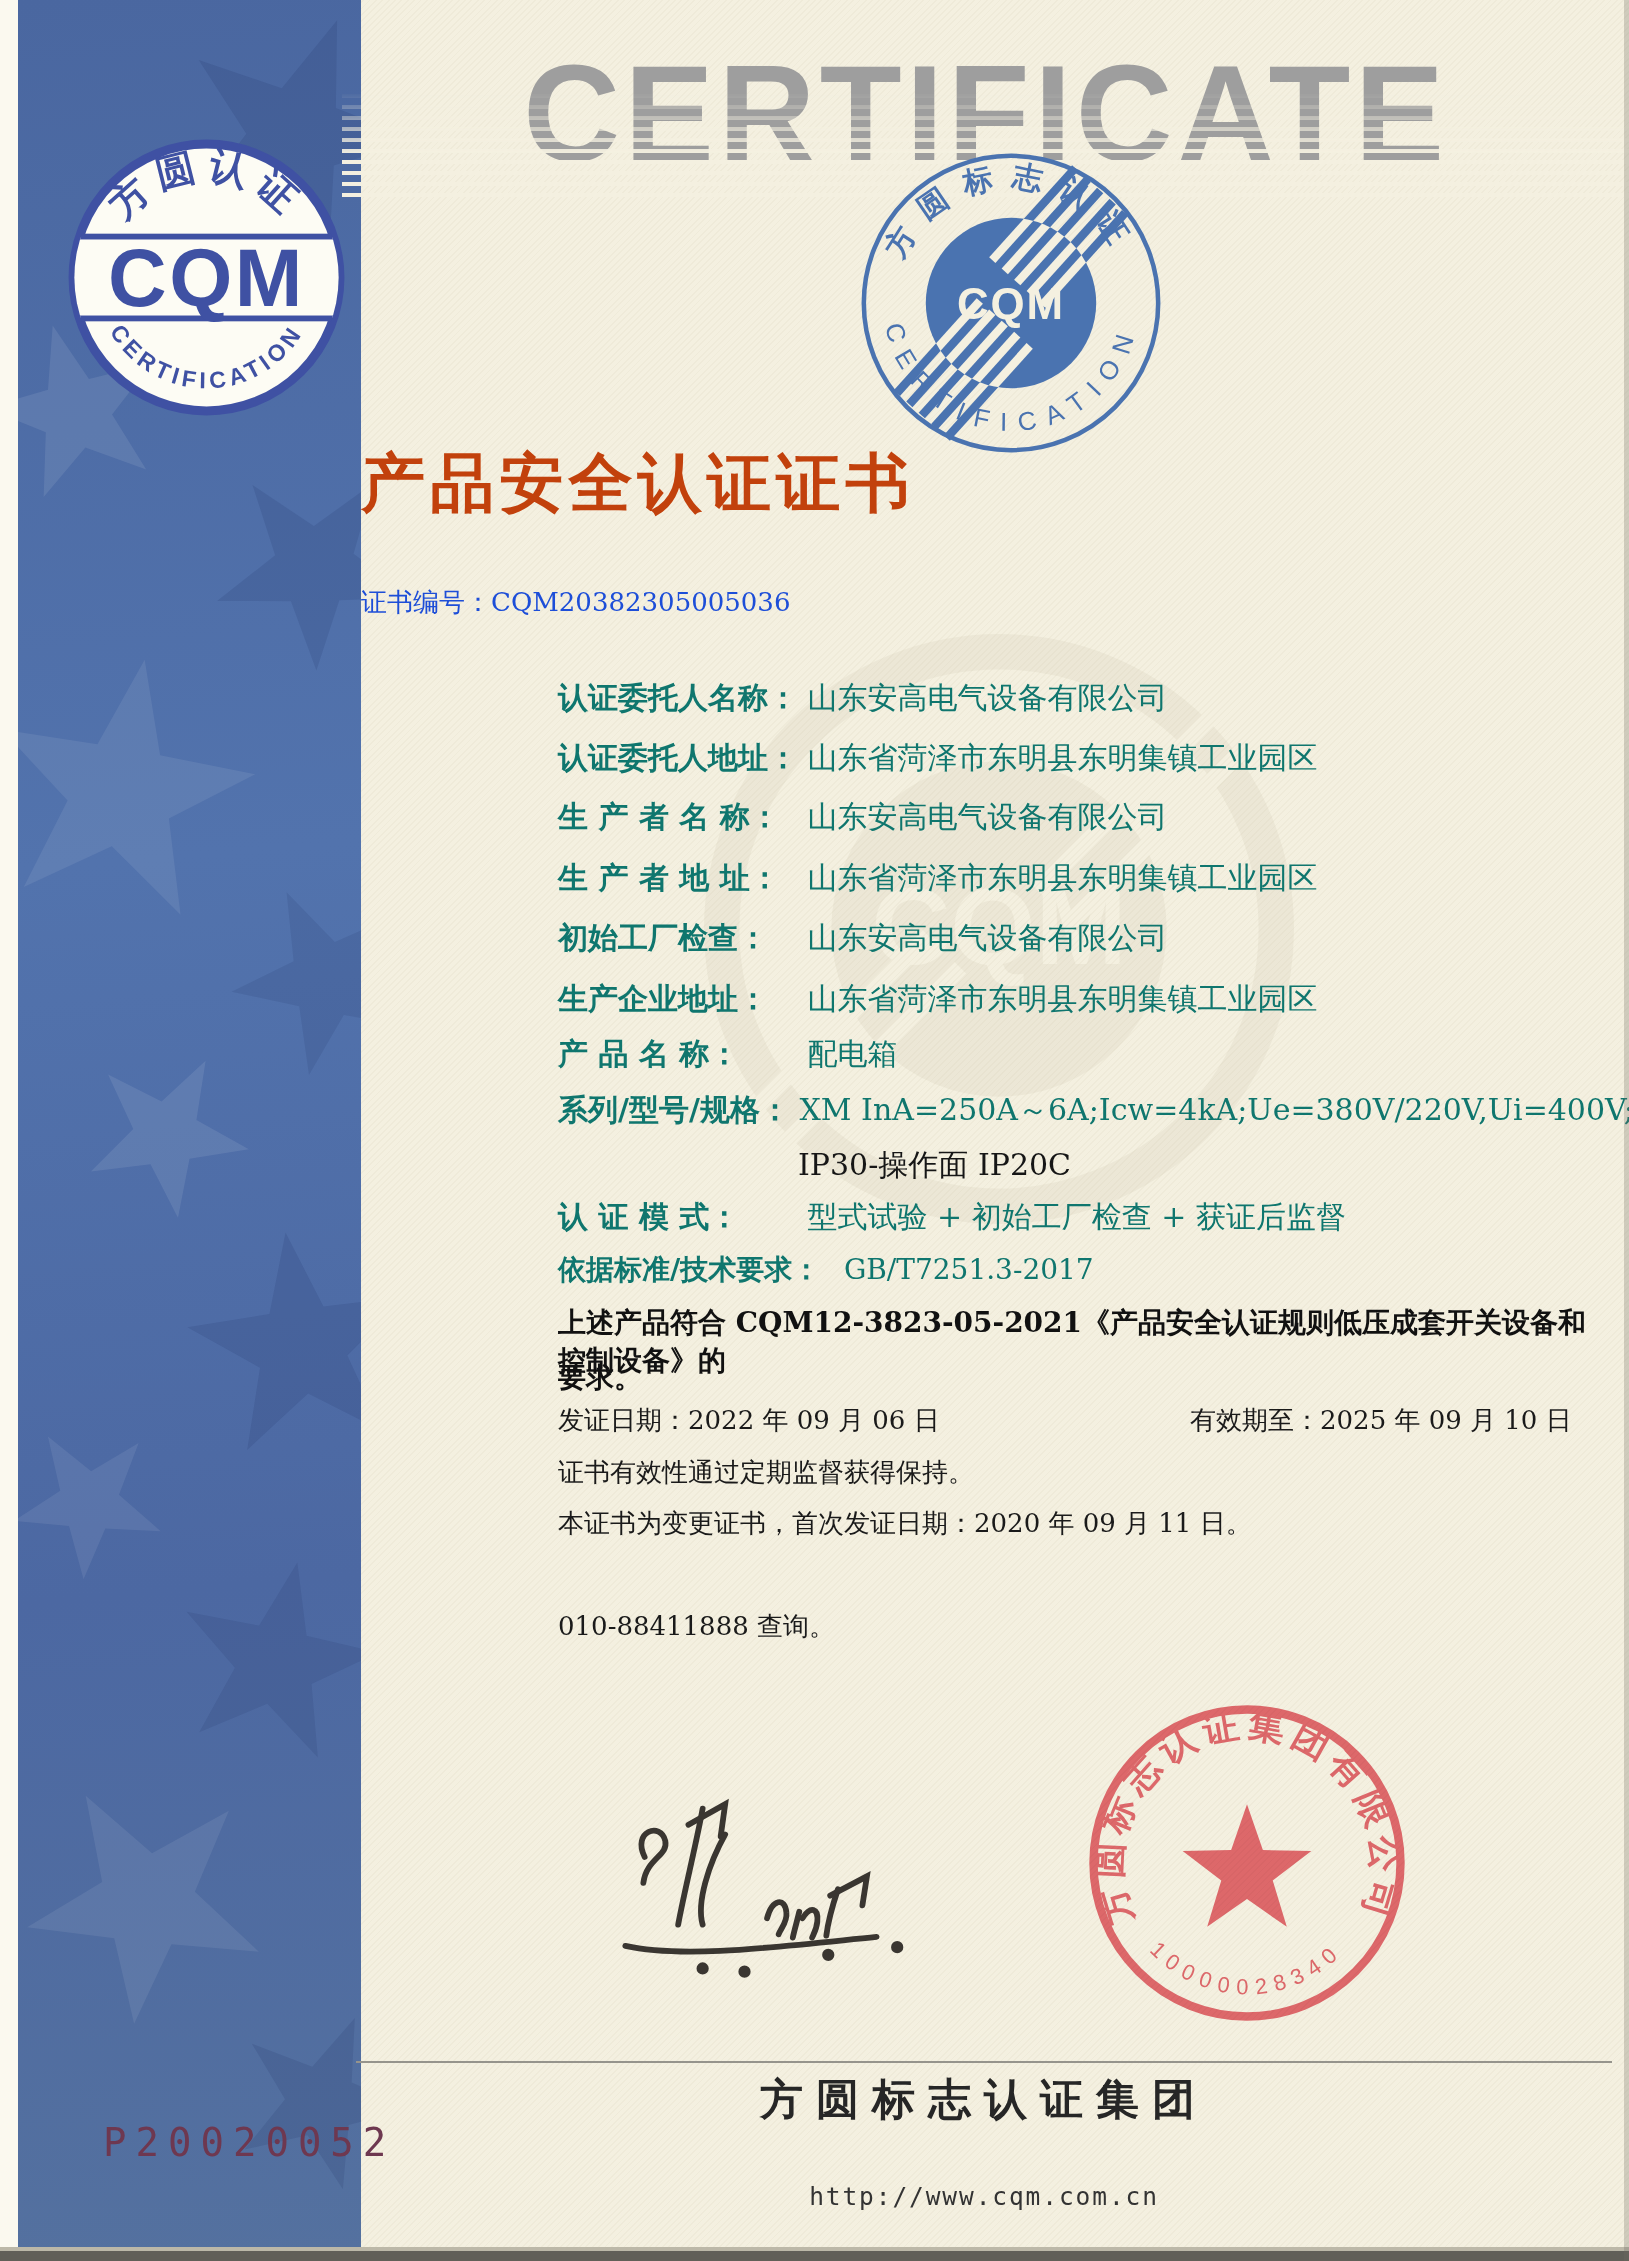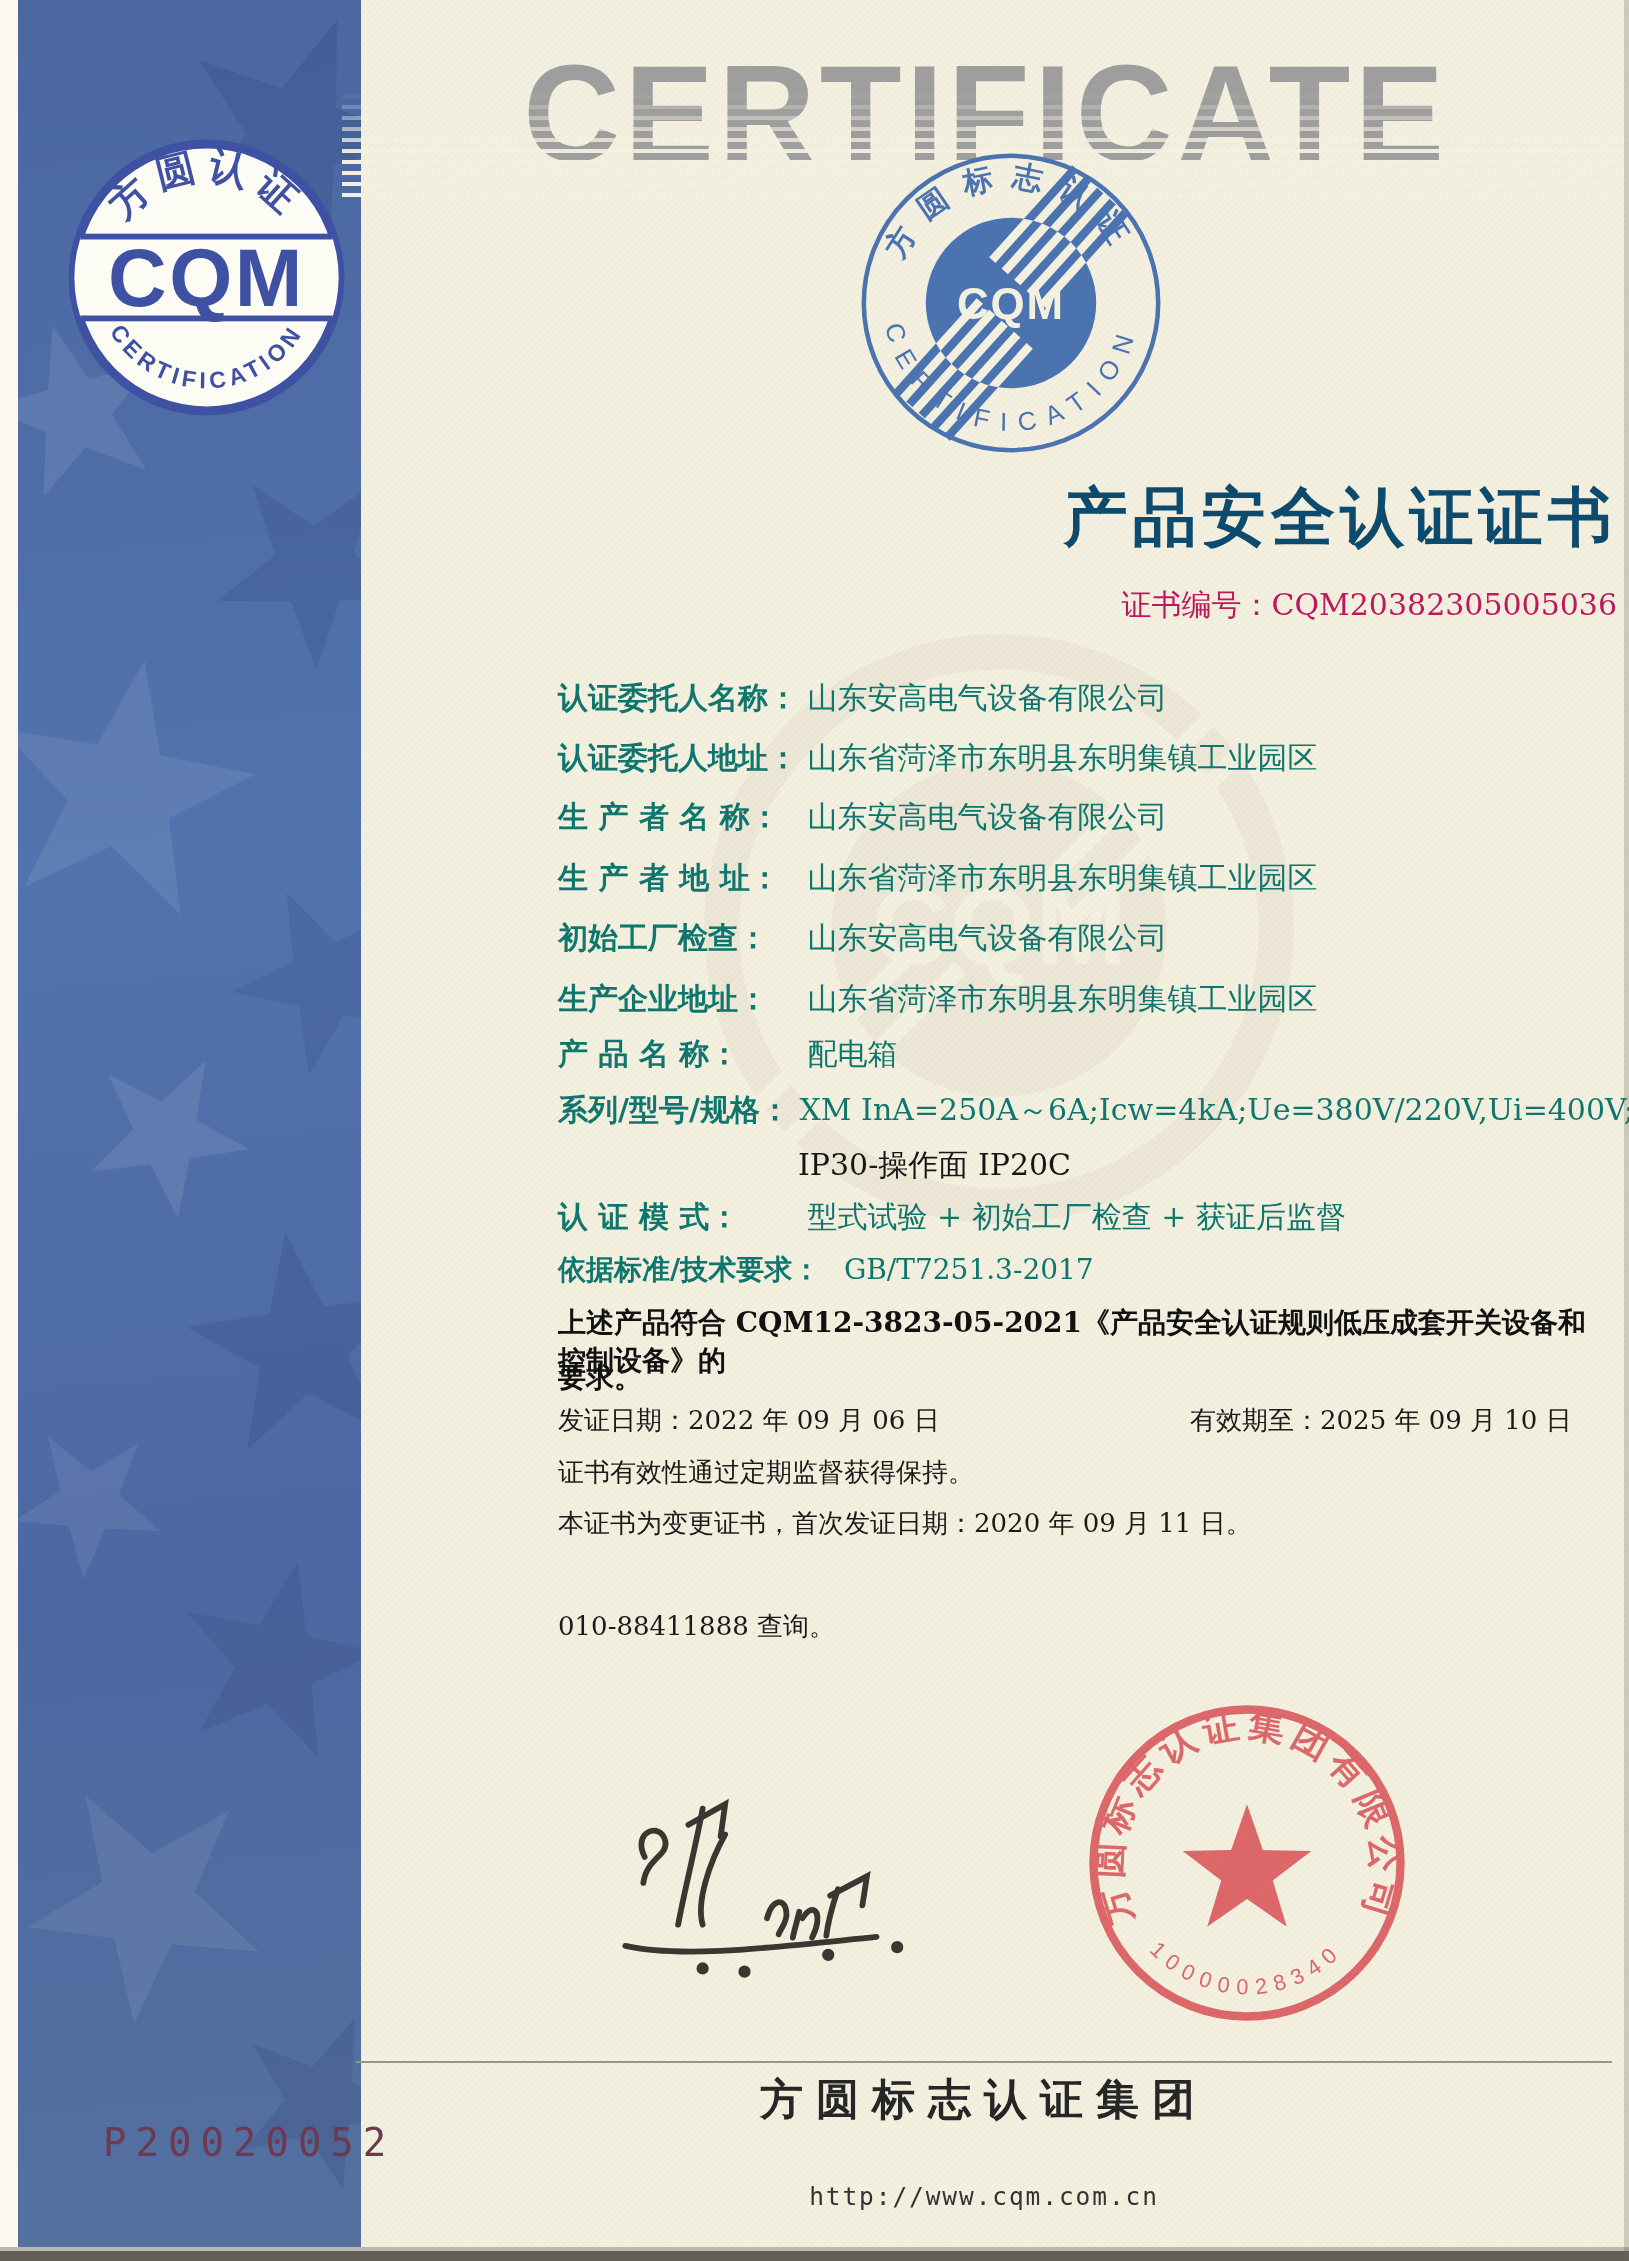--- a/index.html
+++ b/index.html
@@ -12,25 +12,25 @@
         background:linear-gradient(175deg,#4a67a0 0%,#5273ad 38%,#4c68a2 70%,#54719f 100%);}
   .banner{position:absolute;left:342px;top:43px;width:1288px;height:155px;text-align:center;}
   .banner .txt{display:inline-block;font-size:134px;font-weight:700;color:#9e9e9e;
         letter-spacing:4.5px;transform:scaleY(1.02);line-height:142px;
         font-family:"Liberation Sans",sans-serif;}
   .banner .stripes{position:absolute;inset:0;
         background:repeating-linear-gradient(to bottom,rgba(244,240,224,0) 0 7px,#f4f0e0 7px 11px);
         -webkit-mask-image:linear-gradient(to bottom,transparent 0 32%,#000 72%,#000 100%);
         mask-image:linear-gradient(to bottom,transparent 0 32%,#000 72%,#000 100%);}
   .watermark{position:absolute;left:683px;top:613px;opacity:.07;pointer-events:none;}
-  .title{position:absolute;left:361px;top:440px;width:1256px;text-align:right;
+  .title{position:absolute;left:361px;top:440px;width:1256px;text-align:left;
         font-family:"DejaVu Serif","Liberation Serif",serif;font-weight:700;font-size:64px;
-        letter-spacing:5.2px;color:#0c4a6e;margin-top:34px;}
-  .certno{position:absolute;left:361px;top:585px;width:1256px;text-align:right;
-        font-family:"DejaVu Serif","Liberation Serif",serif;font-size:30px;color:#be185d;}
+        letter-spacing:5.2px;color:#c2410c;}
+  .certno{position:absolute;left:361px;top:585px;width:1256px;text-align:left;
+        font-family:"DejaVu Serif","Liberation Serif",serif;font-size:26px;color:#1d4ed8;}
   .row{position:absolute;left:558px;font-family:"DejaVu Serif","Liberation Serif",serif;
         font-size:30px;color:#0f766e;white-space:nowrap;}
   .row .lbl{display:inline-block;min-width:240px;font-weight:700;}
   .row .val{font-weight:400;}
   .cont{position:absolute;left:798px;font-family:"DejaVu Serif","Liberation Serif",serif;
         font-size:30px;color:#161616;}
   .stmt{position:absolute;left:558px;width:1032px;font-family:"DejaVu Serif","Liberation Serif",serif;
         font-size:28px;font-weight:700;color:#111;}
   .note{position:absolute;left:558px;font-family:"DejaVu Serif","Liberation Serif",serif;
         font-size:26px;color:#1a1a1a;white-space:nowrap;}

